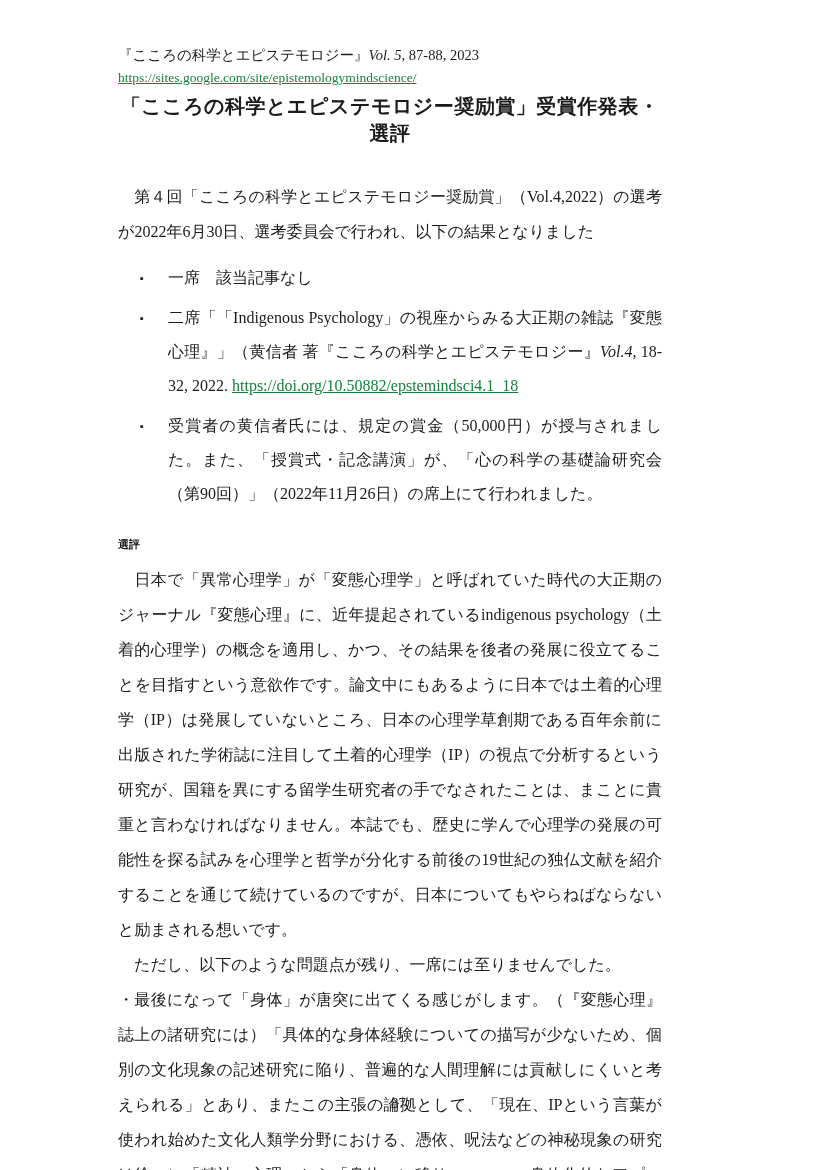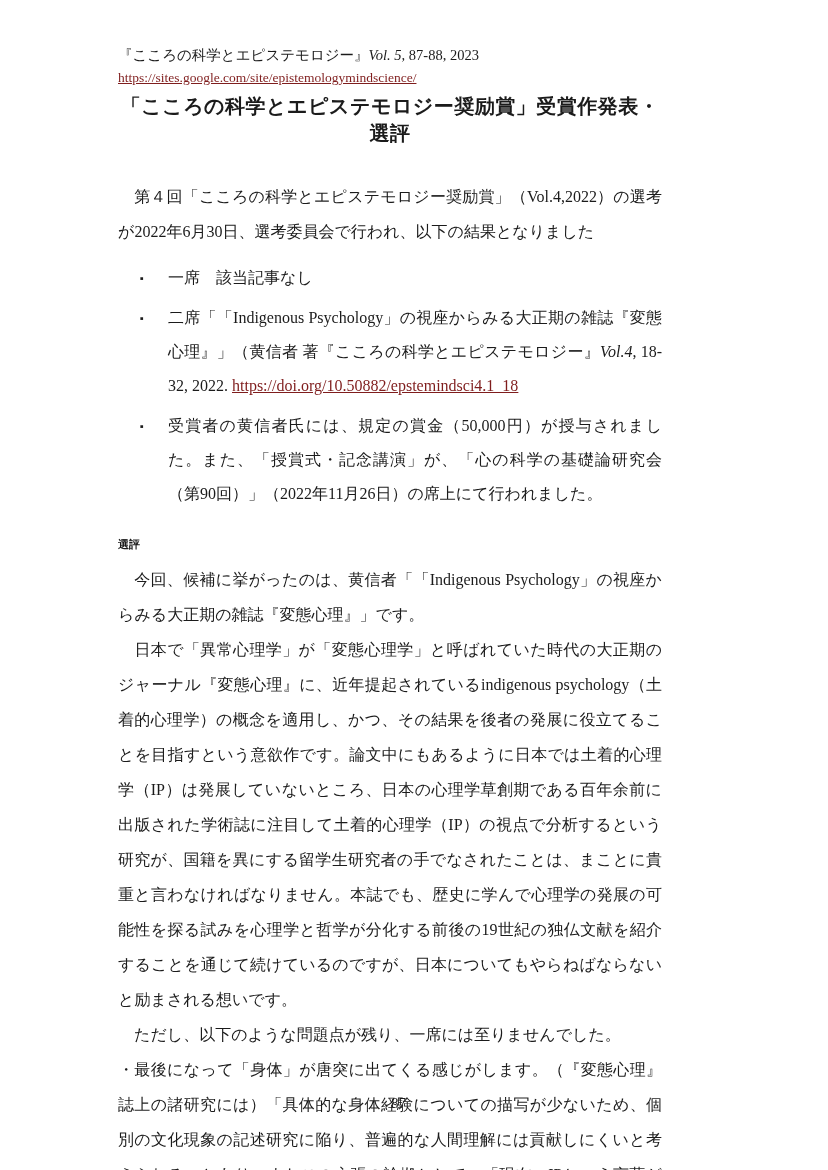--- a/index.html
+++ b/index.html
@@ -14,21 +14,21 @@
     width: 780px;
     height: 1170px;
     background: #ffffff;
     overflow: hidden;
     padding: 44px 118px 0 118px;
   }
   
   .jheader { font-size: 14.5px; line-height: 22px; }
   .jheader .vol-italic { font-style: italic; }
   a.link, .link {
-    color: #7f1d1d;
+    color: #15803d;
     text-decoration: underline;
     cursor: pointer;
     word-break: break-all;
   }
   .jheader .link { font-size: 13.5px; }
   
   .announce {
     margin-top: 46px;
     font-family: "Liberation Sans", "DejaVu Sans", sans-serif;
     font-weight: bold;
@@ -112,21 +112,20 @@
     </li>
     <li>
       <span class="bullet">▪</span>
       <div class="li-content">受賞者の黄信者氏には、規定の賞金（50,000円）が授与されました。また、「授賞式・記念講演」が、「心の科学の基礎論研究会（第90回）」（2022年11月26日）の席上にて行われました。</div>
     </li>
   </ul>
 
   <h2 class="section">選評</h2>
 
   <div class="review">
-    <p class="body-par">　今回、候補に挙がったのは、黄信者「「Indigenous Psychology」の視座からみる大正期の雑誌『変態心理』」です。</p>
     <p class="body-par">　日本で「異常心理学」が「変態心理学」と呼ばれていた時代の大正期のジャーナル『変態心理』に、近年提起されているindigenous psychology（土着的心理学）の概念を適用し、かつ、その結果を後者の発展に役立てることを目指すという意欲作です。論文中にもあるように日本では土着的心理学（IP）は発展していないところ、日本の心理学草創期である百年余前に出版された学術誌に注目して土着的心理学（IP）の視点で分析するという研究が、国籍を異にする留学生研究者の手でなされたことは、まことに貴重と言わなければなりません。本誌でも、歴史に学んで心理学の発展の可能性を探る試みを心理学と哲学が分化する前後の19世紀の独仏文献を紹介することを通じて続けているのですが、日本についてもやらねばならないと励まされる想いです。</p>
     <p class="body-par">　ただし、以下のような問題点が残り、一席には至りませんでした。</p>
     <p class="body-par">・最後になって「身体」が唐突に出てくる感じがします。（『変態心理』誌上の諸研究には）「具体的な身体経験についての描写が少ないため、個別の文化現象の記述研究に陥り、普遍的な人間理解には貢献しにくいと考えられる」とあり、またこの主張の論拠として、「現在、IPという言葉が使われ始めた文化人類学分野における、憑依、呪法などの神秘現象の研究は徐々に「精神・心理」から「身体」に移り、・・・・身体化的なアプローチ（embodiment）が推奨されている」と、IPの現段階での傾向を挙げているように見えます。するとこの論文の論理は、現在のIPによって過去のIPを一方的に批判するという進歩史観に基づいていることになってしまい、かえってIPの趣旨にそぐわないものになりはしないでしょうか。</p>
 
   </div>
 
   <div class="pagenum">87</div>
 
 </div>
 

